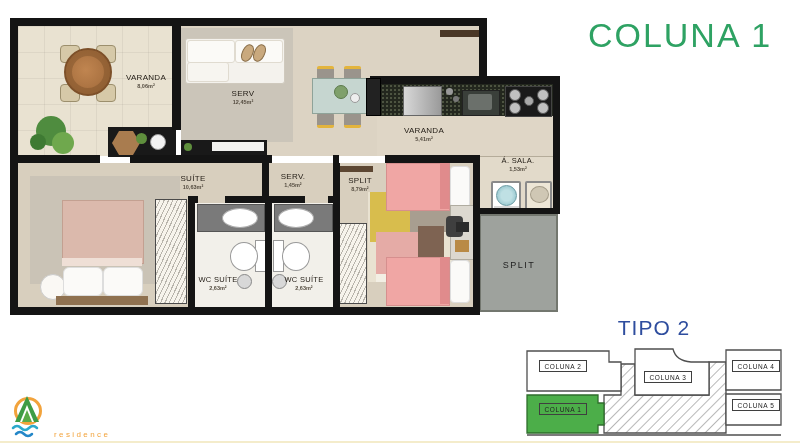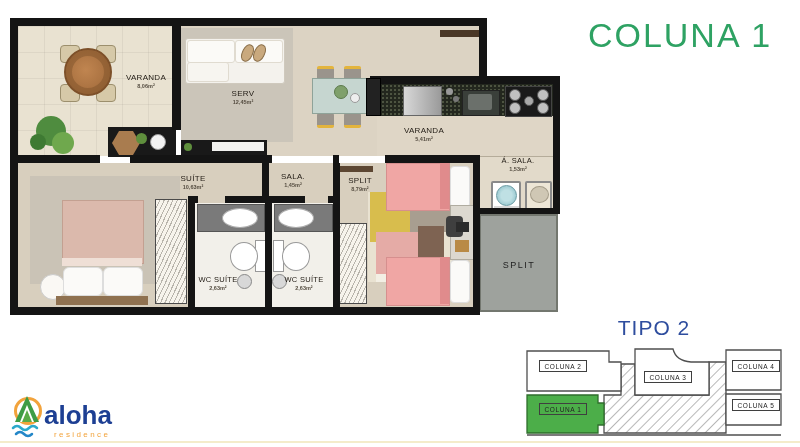--- a/index.html
+++ b/index.html
@@ -182,21 +182,21 @@
   </div>
   <div class="a rl" style="left:518px;top:156px;">
     <div class="rl-name" style="font-size:7.5px;">Á. SALA.</div>
     <div class="rl-area">1,53m²</div>
   </div>
   <div class="a rl" style="left:193px;top:174px;">
     <div class="rl-name">SUÍTE</div>
     <div class="rl-area">10,63m²</div>
   </div>
   <div class="a rl" style="left:293px;top:172px;">
-    <div class="rl-name">SALA.</div>
+    <div class="rl-name">SERV.</div>
     <div class="rl-area">1,45m²</div>
   </div>
   <div class="a rl" style="left:360px;top:176px;">
     <div class="rl-name">SPLIT</div>
     <div class="rl-area">8,79m²</div>
   </div>
   <div class="a rl" style="left:218px;top:275px;">
     <div class="rl-name" style="font-size:7.5px;">WC SUÍTE</div>
     <div class="rl-area">2,63m²</div>
   </div>
@@ -240,18 +240,17 @@
 
   <div class="a" id="logo">
     <svg width="34" height="46" viewBox="0 0 34 46" style="position:absolute;left:2px;top:2px;">
       <circle cx="18" cy="16" r="12.5" fill="none" stroke="#F2A33C" stroke-width="3"></circle>
       <path d="M17,1 L5,27 H29 Z" fill="#3E9C45"></path>
       <path d="M17,10 L10,27 H24 Z" fill="#ffffff"></path>
       <path d="M17,15 L12,27 H22 Z" fill="#58AB47"></path>
       <path d="M3,33 q4,-4 8,0 t8,0 t8,0" fill="none" stroke="#2BA9CC" stroke-width="2.5" stroke-linecap="round"></path>
       <path d="M6,39 q4,-4 8,0 t8,0" fill="none" stroke="#2487C8" stroke-width="2.5" stroke-linecap="round"></path>
     </svg>
-    <div id="logo-word">aloha</div>
     <div id="logo-sub">residence</div>
   </div>
 
   <i class="a" id="bottom-line"></i>
 </div>
 
 </body></html>

